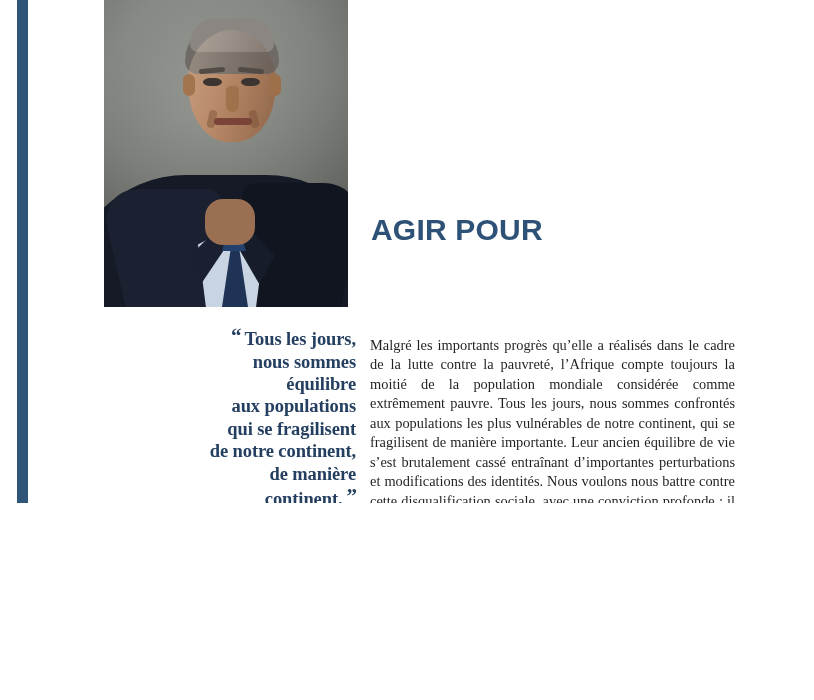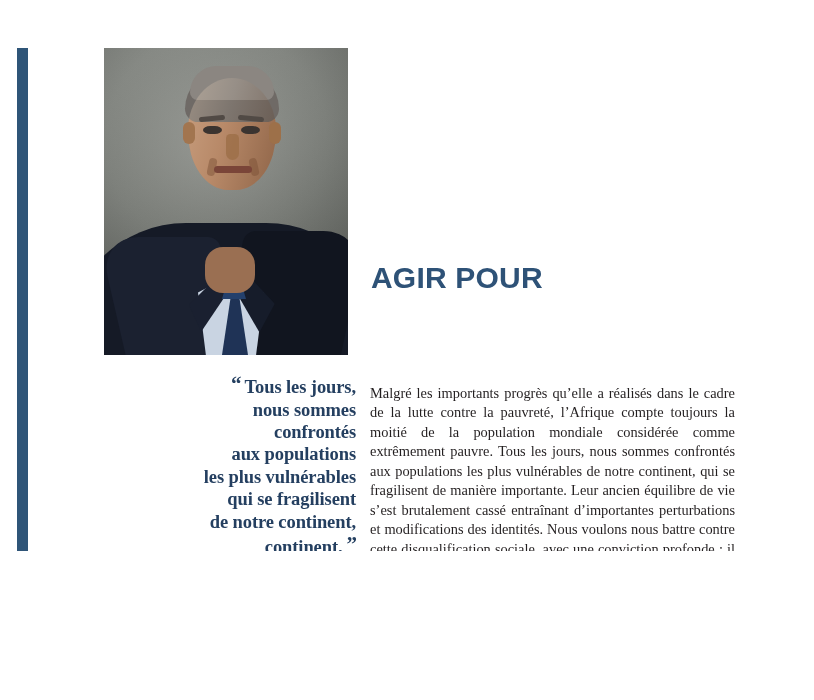--- a/index.html
+++ b/index.html
@@ -7,21 +7,20 @@
     padding: 0;
     background: #ffffff;
   }
   .page {
     position: relative;
     width: 814px;
     height: 503px;
     background: #ffffff;
     overflow: hidden;
     font-family: "Liberation Serif", serif;
-    margin-top: 48px;
   }
 
   
   .edge-bar {
     position: absolute;
     left: 17px;
     top: 0;
     width: 11px;
     height: 700px;
     background: #2f5578;
@@ -261,25 +260,25 @@
     <div class="mouth"></div>
   </div>
 
   <div class="headline">
     <span class="hl">AGIR POUR</span>
   </div>
 
   <div class="pullquote">
     <span class="ql"><span class="mark open">“</span><span>Tous les jours,</span></span>
     <span class="ql">nous sommes</span>
-    <span class="ql">confrontés</span>
+    <span class="ql">équilibre</span>
     <span class="ql">aux populations</span>
-    <span class="ql">les plus vulnérables</span>
     <span class="ql">qui se fragilisent</span>
     <span class="ql">de notre continent,</span>
+    <span class="ql">de manière</span>
     <span class="ql"><span>continent.</span><span class="mark close">”</span></span>
   </div>
 
   <div class="body-col">
     <p>Malgré les importants progrès qu’elle a réalisés dans le cadre de la lutte contre la pauvreté, l’Afrique compte toujours la moitié de la population mondiale considérée comme extrêmement pauvre. Tous les jours, nous sommes confrontés aux populations les plus vulnérables de notre continent, qui se fragilisent de manière importante. Leur ancien équilibre de vie s’est brutalement cassé entraînant d’importantes perturbations et modifications des identités. Nous voulons nous battre contre cette disqualification sociale, avec une conviction profonde : il nous faut imaginer des solutions socialement innovantes en agrégeant des compétences et des expertises, ainsi que les financements nécessaires pour pérenniser les modèles qui auront fait concrètement leur preuve sur le terrain. Aujourd’hui, plus de la moitié de la population mondiale n’a pas accès aux services de santé élémentaires. Face à ce constat alarmant, nous avons souhaité apporter notre contribution pour réduire les inégalités en terme de santé et faciliter l’accès aux soins des populations les plus vulnérables. Cette année encore, nos équipes ont redoublé d’efforts pour être présentes sur le terrain, que ce soit à travers nos journées de solidarité ou nos caravanes chirurgicales.</p>
 
   </div>
 
 </div>
 

